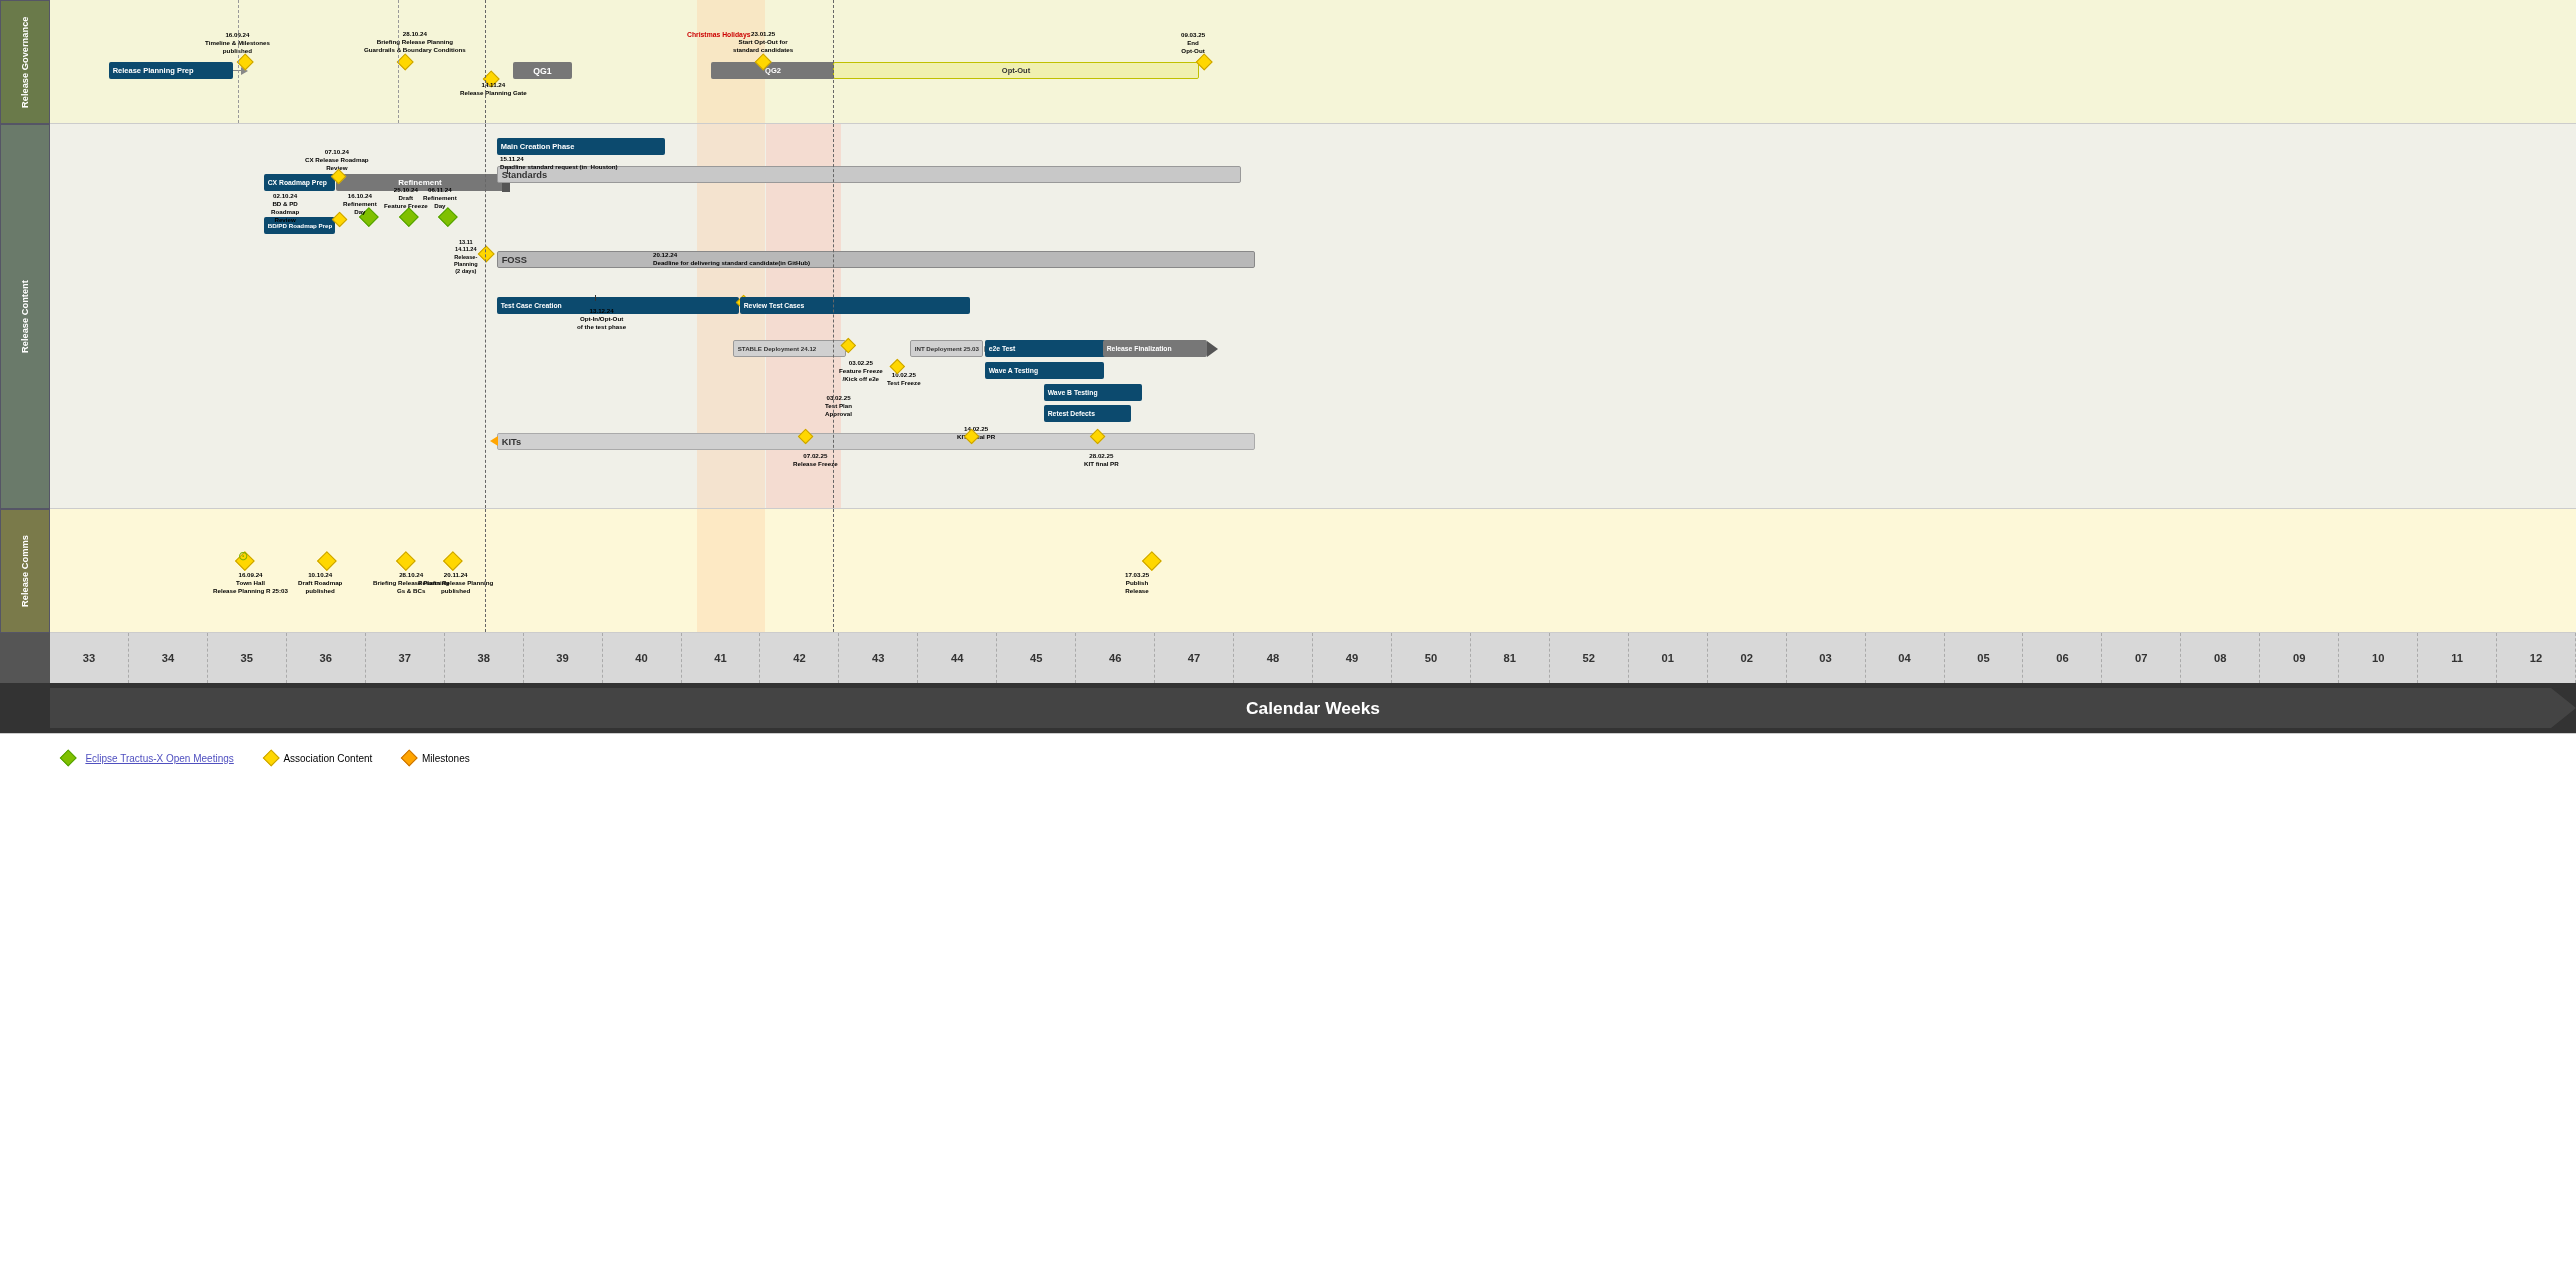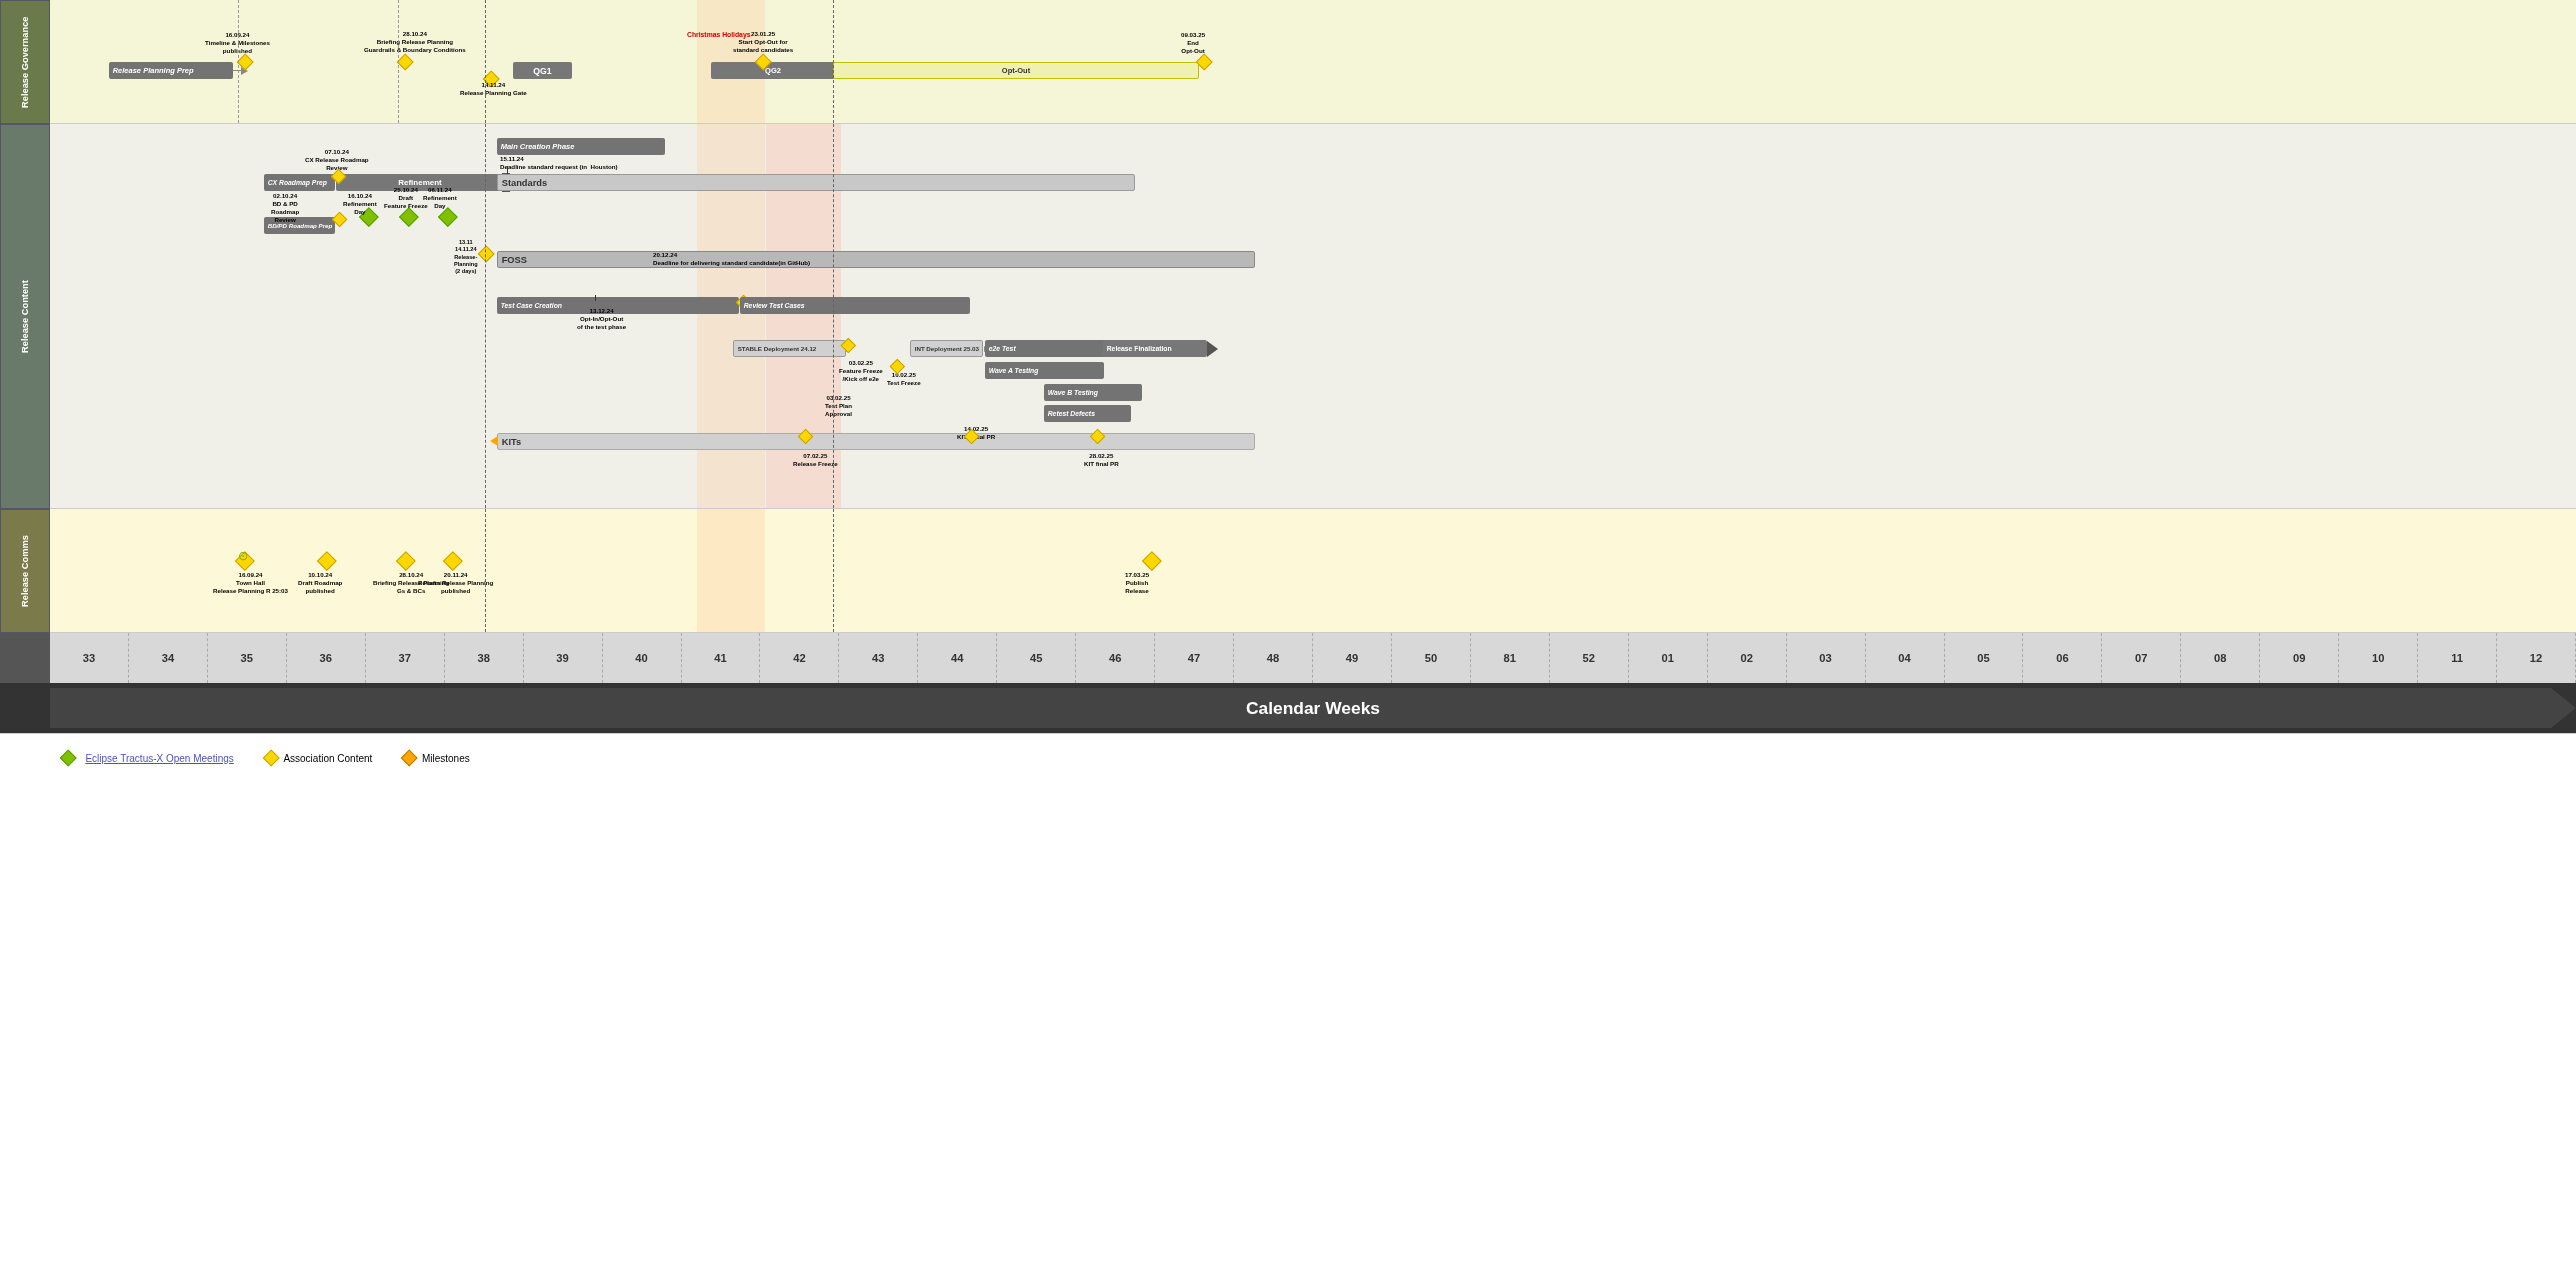--- a/index.html
+++ b/index.html
@@ -1,21 +1,21 @@
 <!DOCTYPE html>
 <html style="font-size:10px"><head>
   <meta charset="utf-8">
   <style>
     * { box-sizing: border-box; margin: 0; padding: 0; }
     body { font-family: Arial, sans-serif; background: #fff; overflow-x: auto; }
     .gantt-container { width: 2576px; min-height: 1267px; position: relative; background: #fff; }
 
     
     .bar { position: absolute; height: 17.4px; border-radius: 1.9px; display: flex; align-items: center; padding: 0 3.7px; font-size: 7.5px; font-weight: bold; color: #333; white-space: nowrap; }
-    .bar.gray { background: #737373; color: #fff; font-style: italic; }
+    .bar.gray { background: #0c4a6e; color: #fff; }
     .bar.dark-gray { background: #777; color: #fff; }
   </style>
 </head>
 <body>
 
 <div class="gantt-container">
 
 
   <div style="display:flex; flex-direction:column;">
 
@@ -134,21 +134,21 @@
 Refinement
 Day</div>
 
         <div style="position:absolute;left:430px;top:124px;width:12.4px;height:12.4px;transform:rotate(45deg);background:#ffd700;border:1.2px solid #c8a000;"></div>
         <div style="position:absolute;left:404px;top:115px;font-size:5.6px;font-weight:bold;text-align:center;white-space:pre;line-height:1.3;">13.11
 14.11.24
 Release-
 Planning
 (2 days)</div>
 
-        <div class="bar" style="left:447px;top:50px;width:638px;background:#c8c8c8;border:0.6px solid #999;font-size:9.3px;font-weight:bold;">
+        <div class="bar" style="left:447px;top:42px;width:744px;background:#c8c8c8;border:0.6px solid #999;font-size:9.3px;font-weight:bold;">
           <span>Standards</span>
         </div>
 
         <div style="position:absolute;left:450px;top:31px;font-size:6.2px;font-weight:bold;text-align:left;white-space:pre;line-height:1.3;">15.11.24
 Deadline standard request (in  Houston)</div>
         <div style="position:absolute;left:457px;top:42px;width:0.6px;height:7.5px;background:#333;pointer-events:none;"></div>
 
         <div class="bar" style="left:447px;top:127px;width:758px;background:#b8b8b8;border:0.6px solid #888;font-size:9.3px;font-weight:bold;">
           <span>FOSS</span>
         </div>

